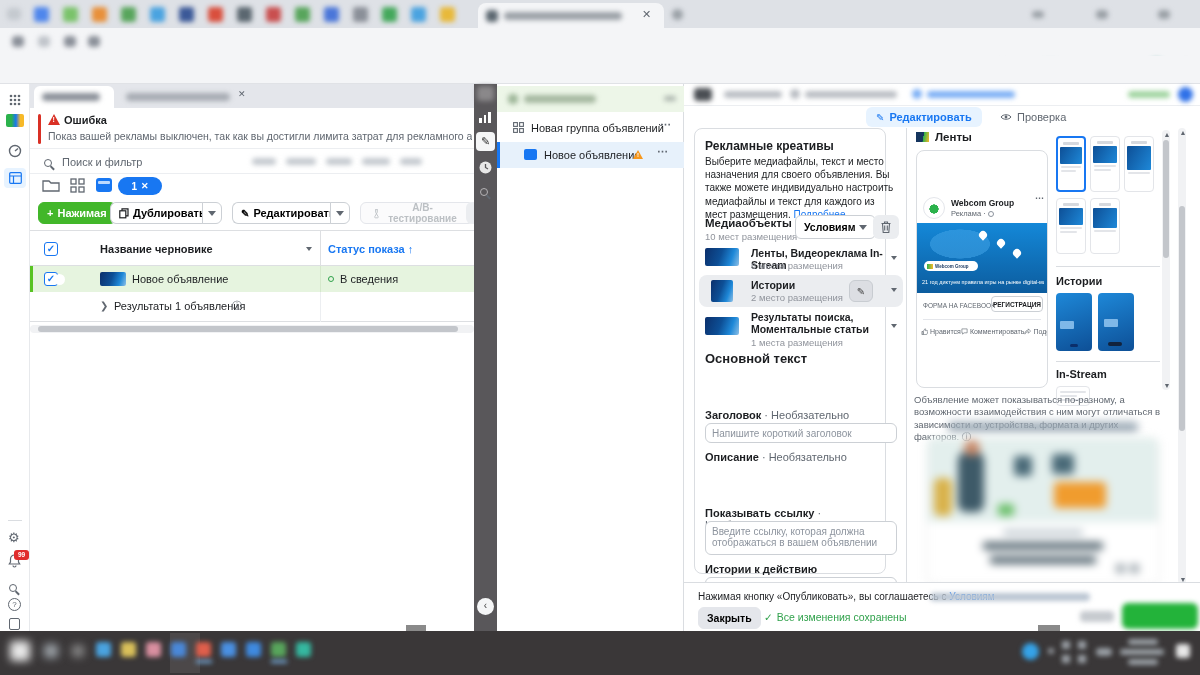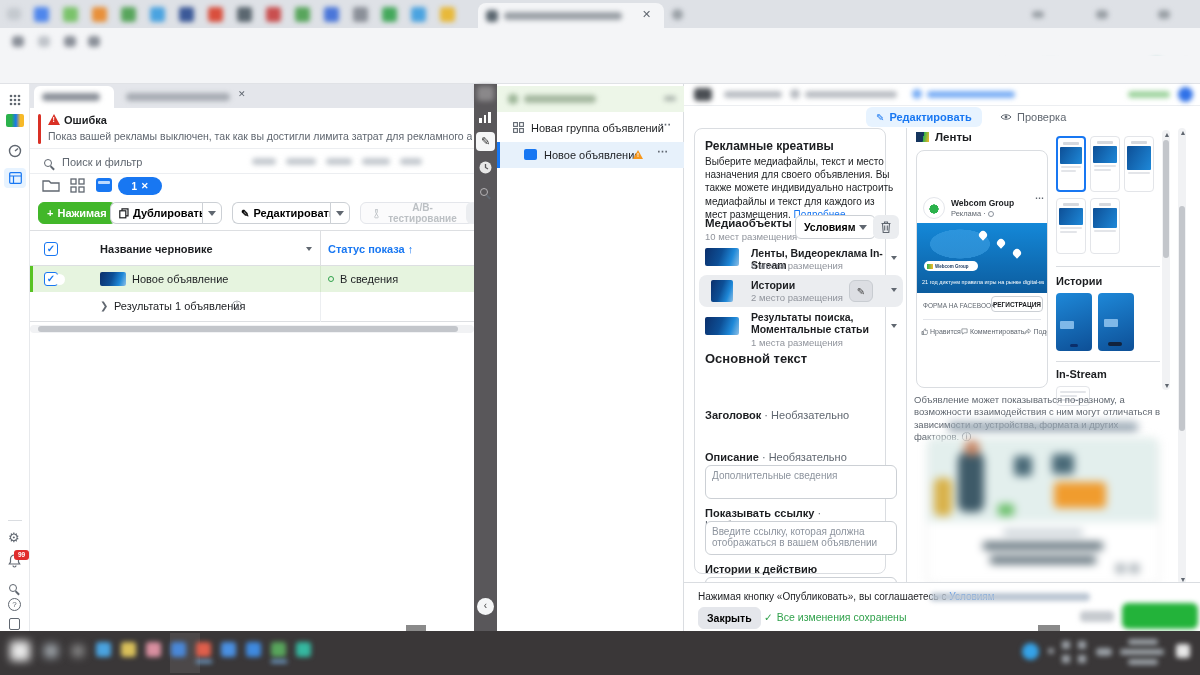--- a/index.html
+++ b/index.html
@@ -416,22 +416,22 @@
     </div>
     <div class="ab plc-item" style="left:4px;top:180px;width:204px;height:40px">
       <span class="ab thumbad" style="left:6px;top:8px;width:34px;height:18px"></span>
       <span class="ab t" style="left:52px;top:2px;width:130px">Результаты поиска, Моментальные статьи</span>
       <span class="ab s" style="left:52px;top:28px">1 места размещения</span>
       <span class="ab car sm" style="left:192px;top:15px"></span>
     </div>
 
     <div class="ab b" style="left:10px;top:222px;font-size:13px">Основной текст</div>
     <div class="ab" style="left:10px;top:280px;font-size:11px"><span class="b">Заголовок</span> <span class="gray">· Необязательно</span></div>
+    <input class="field ab" style="left: 10px; top: 294px; height: 20px;" placeholder="Напишите короткий заголовок">
     <div class="ab" style="left:10px;top:322px;font-size:11px"><span class="b">Описание</span> <span class="gray">· Необязательно</span></div>
-    <textarea class="field ab" style="left: 10px; top: 336px; height: 34px;" placeholder="Дополнительные сведения"></textarea>
     <div class="ab" style="left:10px;top:378px;font-size:11px"><span class="b">Показывать ссылку</span> <span class="gray">· Необязательно</span></div>
     <textarea class="field ab" style="left: 10px; top: 392px; height: 34px;" placeholder="Введите ссылку, которая должна отображаться в вашем объявлении"></textarea>
     <div class="ab b" style="left:10px;top:434px;font-size:11px">Истории к действию</div>
     <div class="ab field flex" style="left:10px;top:448px;height:22px;justify-content:space-between;font-size:10.5px">
       <span>Регистрация</span>
       <span class="car"></span>
     </div>
   </div>
 
   <span class="ab" style="left:906px;top:44px;width:1px;height:540px;background:#dadde1"></span>

